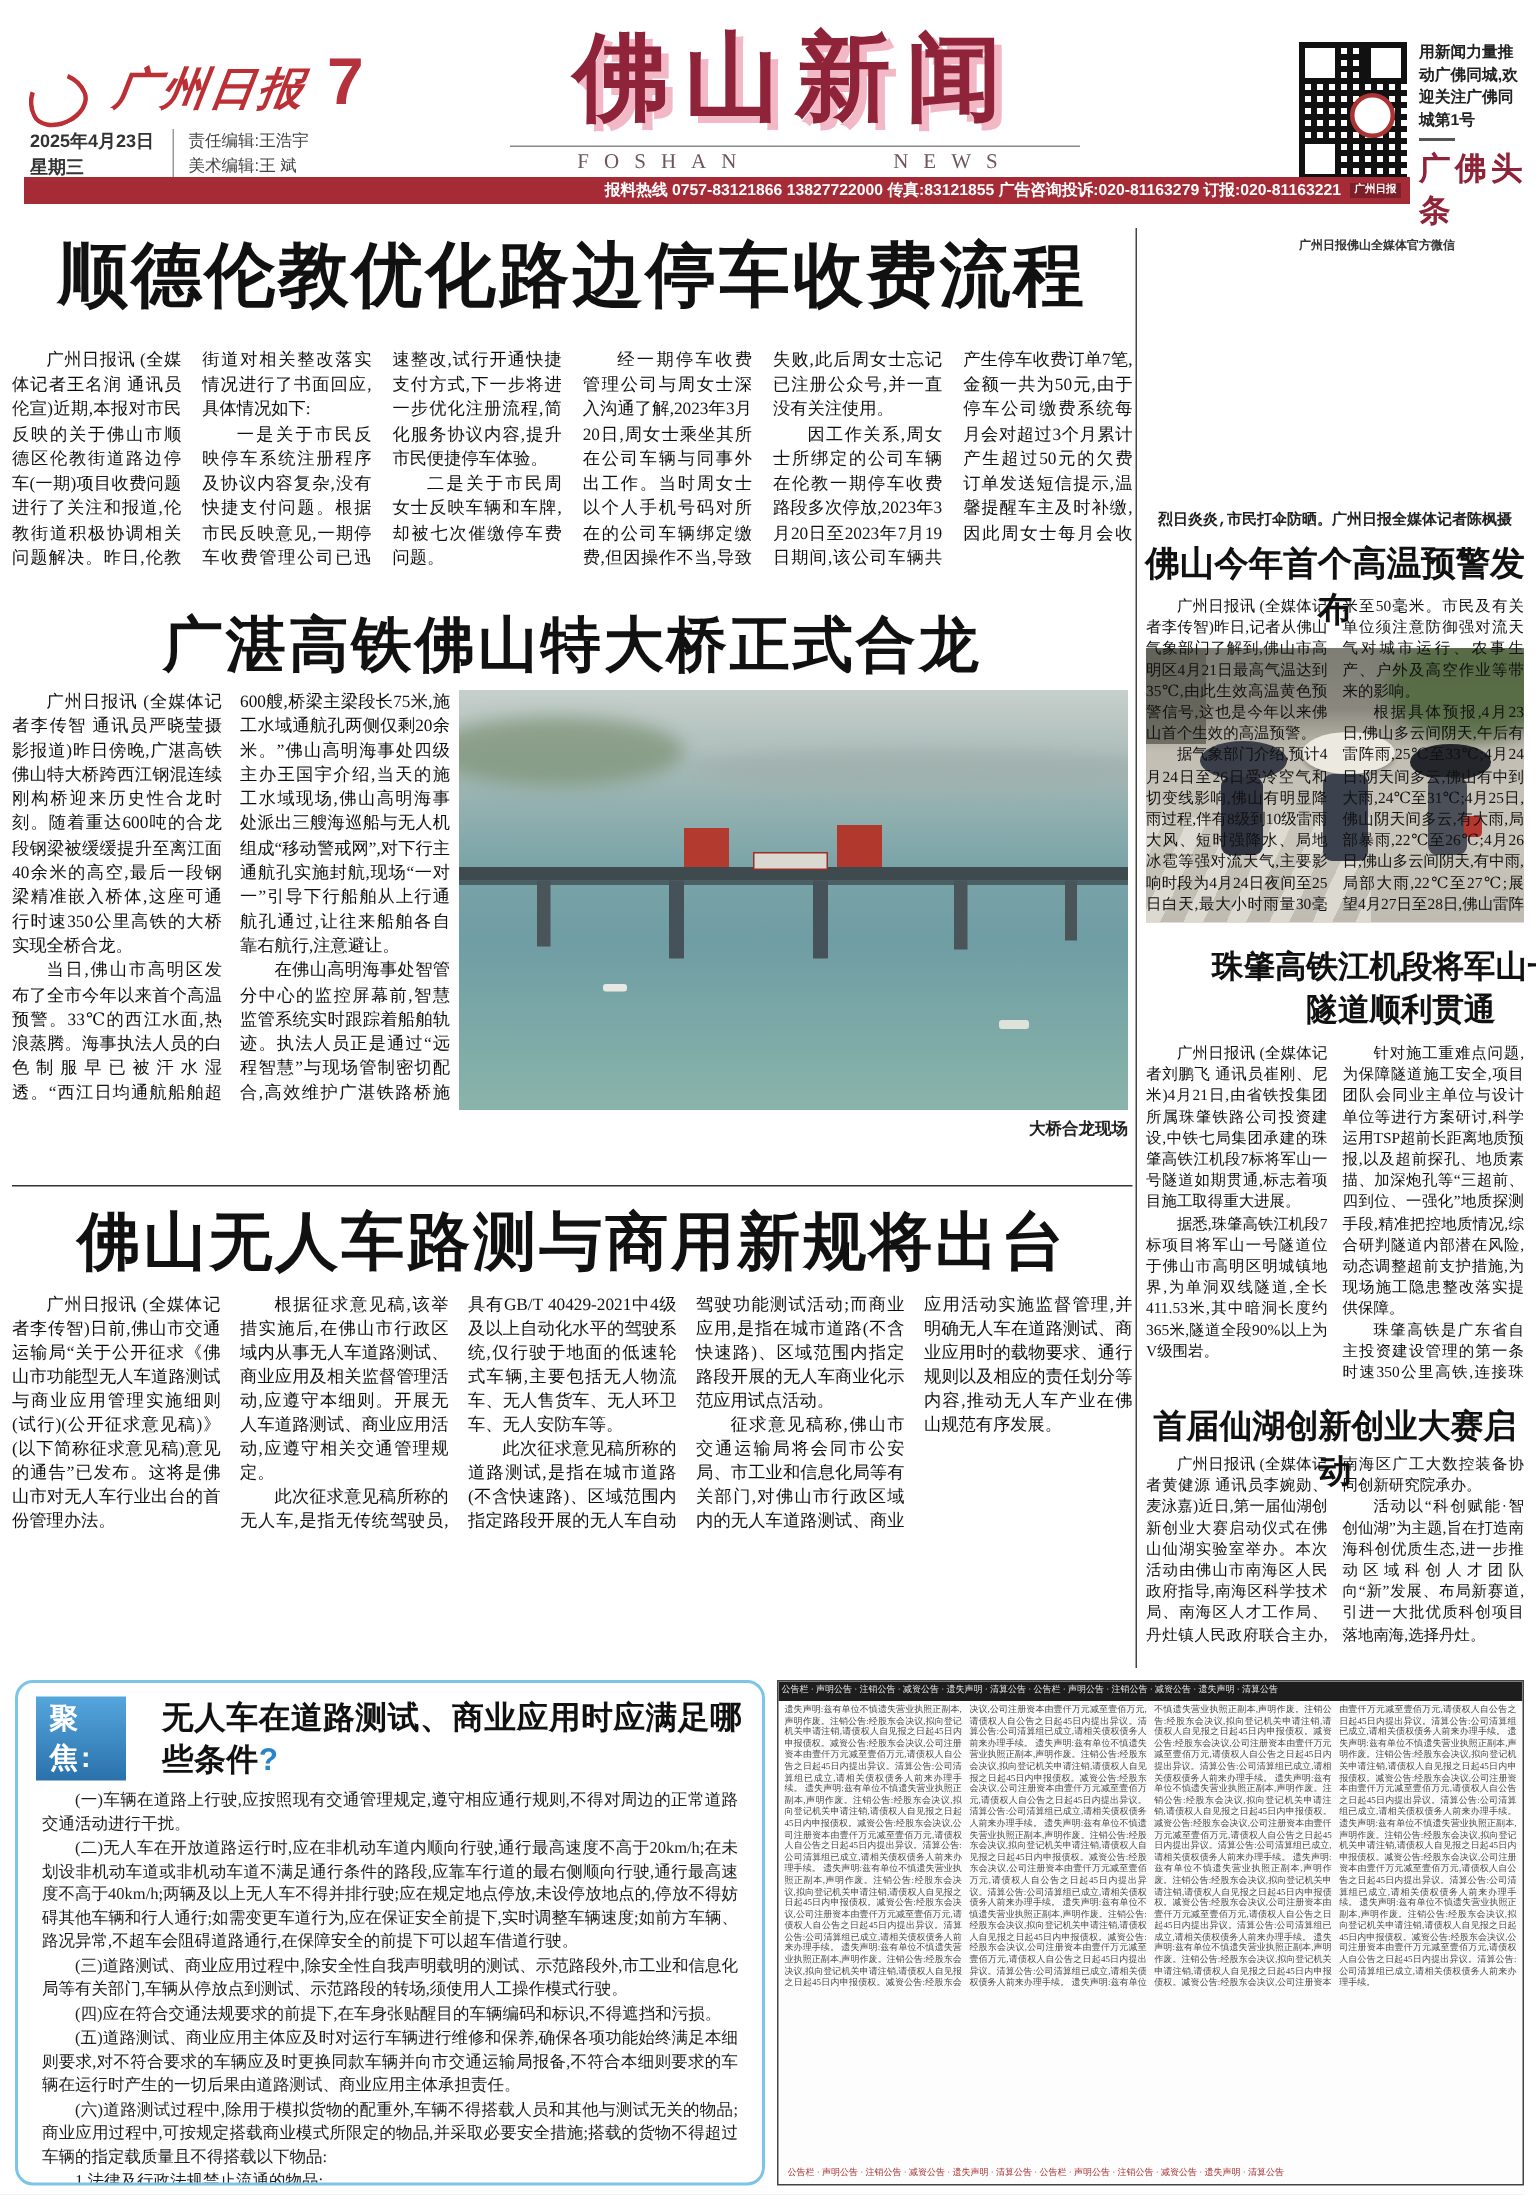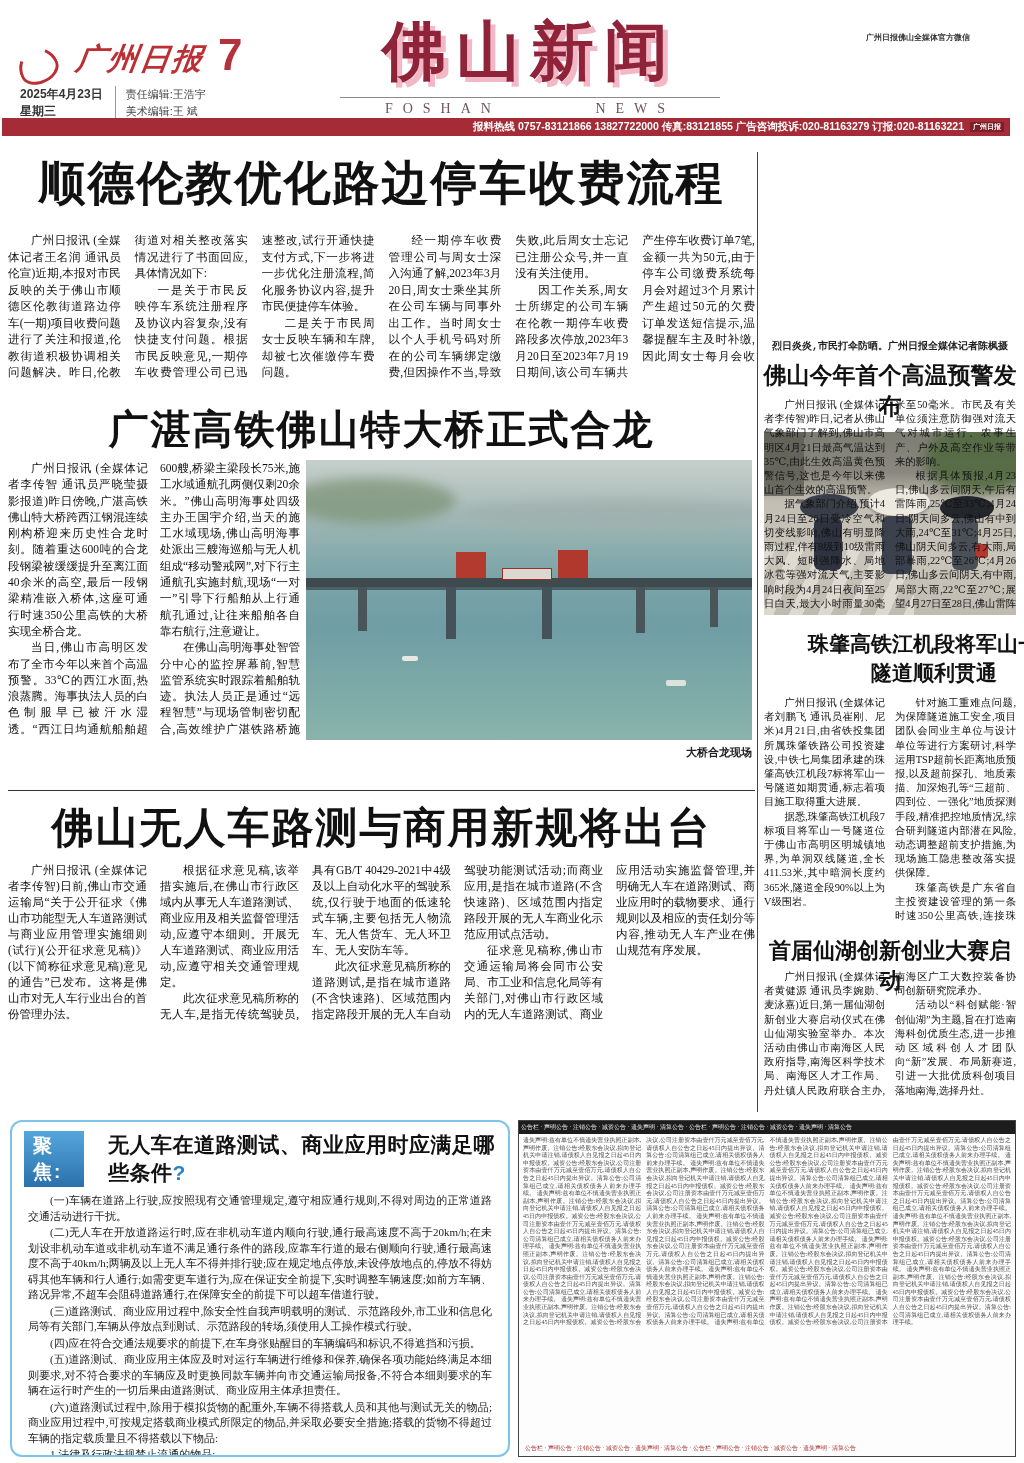--- a/index.html
+++ b/index.html
@@ -75,24 +75,36 @@
   <div class="abs" style="left:300px;top:8px;width:460px;text-align:center;">
     <div class="masthead">佛山新闻</div>
     <div class="mastline" style="margin:2px 40px 3px 40px;"></div>
     <div class="mastsub">
       <span>FOSHAN</span>&nbsp;&nbsp;&nbsp;&nbsp;&nbsp;&nbsp;
       <span>NEWS</span>
     </div>
   </div>
 
   <div class="abs" style="left:866px;top:28px;width:152px;">
+    <div style="display:flex;gap:8px;">
+      <div class="qr">
+        <span class="fp" style="left:0;top:0;"></span>
+        <span class="fp" style="right:0;top:0;"></span>
+        <span class="fp" style="left:0;bottom:0;"></span>
+      </div>
+      <div style="width:92px;">
+        <div class="qrpromo">用新闻力量推动广佛同城,欢迎关注广佛同城第1号</div>
+        <div style="border-top:2px solid #555;width:24px;margin:4px 0;"></div>
+        <div class="gftt">广佛头条</div>
+      </div>
+    </div>
     <div class="qrcap" style="margin-top:4px;">广州日报佛山全媒体官方微信</div>
   </div>
 
-  <div class="abs redbar" style="left:2px;top:118px;width:1008px;height:18px;">
+  <div class="abs redbar" style="left:16px;top:118px;width:924px;height:18px;">
     <span>报料热线 0757-83121866 13827722000  传真:83121855  广告咨询投诉:020-81163279  订报:020-81163221</span>
     <span class="mini">广州日报</span>
   </div>
 
   <div class="abs h1" style="left:8px;top:152px;width:747px;font-size:47px;">顺德伦教优化路边停车收费流程</div>
   <div class="abs body-cols" style="left:8px;top:232px;width:747px;height:152px;column-count:6;column-gap:14px;font-size:11.5px;line-height:16.5px;">
       <p>广州日报讯 (全媒体记者王名润 通讯员伦宣)近期,本报对市民反映的关于佛山市顺德区伦教街道路边停车(一期)项目收费问题进行了关注和报道,伦教街道积极协调相关问题解决。昨日,伦教街道对相关整改落实情况进行了书面回应,具体情况如下:</p>
       <p>一是关于市民反映停车系统注册程序及协议内容复杂,没有快捷支付问题。根据市民反映意见,一期停车收费管理公司已迅速整改,试行开通快捷支付方式,下一步将进一步优化注册流程,简化服务协议内容,提升市民便捷停车体验。</p>
       <p>二是关于市民周女士反映车辆和车牌,却被七次催缴停车费问题。</p>
       <p>经一期停车收费管理公司与周女士深入沟通了解,2023年3月20日,周女士乘坐其所在公司车辆与同事外出工作。当时周女士以个人手机号码对所在的公司车辆绑定缴费,但因操作不当,导致失败,此后周女士忘记已注册公众号,并一直没有关注使用。</p>

